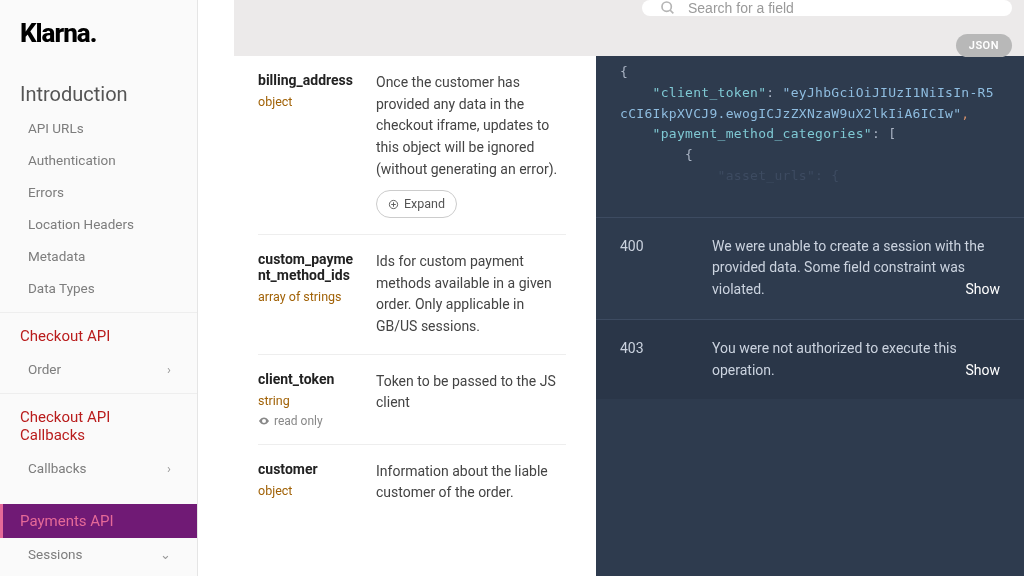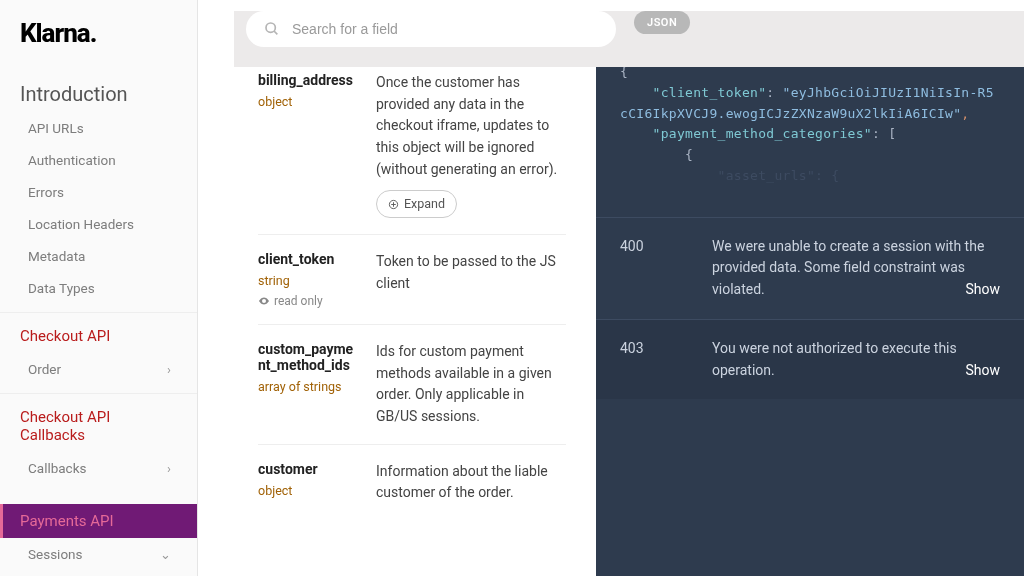--- a/index.html
+++ b/index.html
@@ -57,28 +57,29 @@
       color: #e56998;
       border-left: 3px solid #e56998;
       padding-left: 17px;
       background: #701a75;
     }
     .chev { font-size: 13px; color: #999; padding-right: 6px; }
 
     .topbar {
       position: absolute;
       left: 234px;
-      top: 11px;
+      top: 0;
       right: 0;
       height: 56px;
       background: #eceaea;
       display: flex;
-      align-items: flex-start;
+      align-items: flex-end;
       padding: 0 12px;
       gap: 18px;
+      flex-direction: column;
     }
     .search {
       background: #fff;
       border-radius: 999px;
       height: 36px;
       display: flex;
       align-items: center;
       padding: 0 18px;
       width: 370px;
       color: #9a9a9a;
@@ -231,42 +232,42 @@
               <line x1="12" y1="7" x2="12" y2="17"></line>
               <line x1="7" y1="12" x2="17" y2="12"></line>
             </svg>
           <span>Expand</span>
         </span>
       </div>
     </div>
 
     <div class="field">
       <div class="fld-name">
+        <div class="nm">custom_payment_method_ids</div>
+        <div class="tp">array of strings</div>
+      </div>
+      <div class="fld-desc">Ids for custom payment methods available in a given order. Only applicable in GB/US sessions.</div>
+    </div>
+
+    <div class="field">
+      <div class="fld-name">
         <div class="nm">client_token</div>
         <div class="tp">string</div>
         <div class="ro">
           <svg width="12" height="12" viewBox="0 0 24 24" fill="#888">
               <path d="M12 5C6 5 2 12 2 12s4 7 10 7 10-7 10-7-4-7-10-7zm0 11a4 4 0 110-8 4 4 0 010 8z"></path>
             </svg>
           <span>read only</span>
         </div>
       </div>
       <div class="fld-desc">Token to be passed to the JS client</div>
     </div>
 
     <div class="field">
       <div class="fld-name">
-        <div class="nm">custom_payment_method_ids</div>
-        <div class="tp">array of strings</div>
-      </div>
-      <div class="fld-desc">Ids for custom payment methods available in a given order. Only applicable in GB/US sessions.</div>
-    </div>
-
-    <div class="field">
-      <div class="fld-name">
         <div class="nm">customer</div>
         <div class="tp">object</div>
       </div>
       <div class="fld-desc">Information about the liable customer of the order.</div>
     </div>
 
   </div>
 
   <div class="example-col">
     <div class="code-block"><span>{</span>

